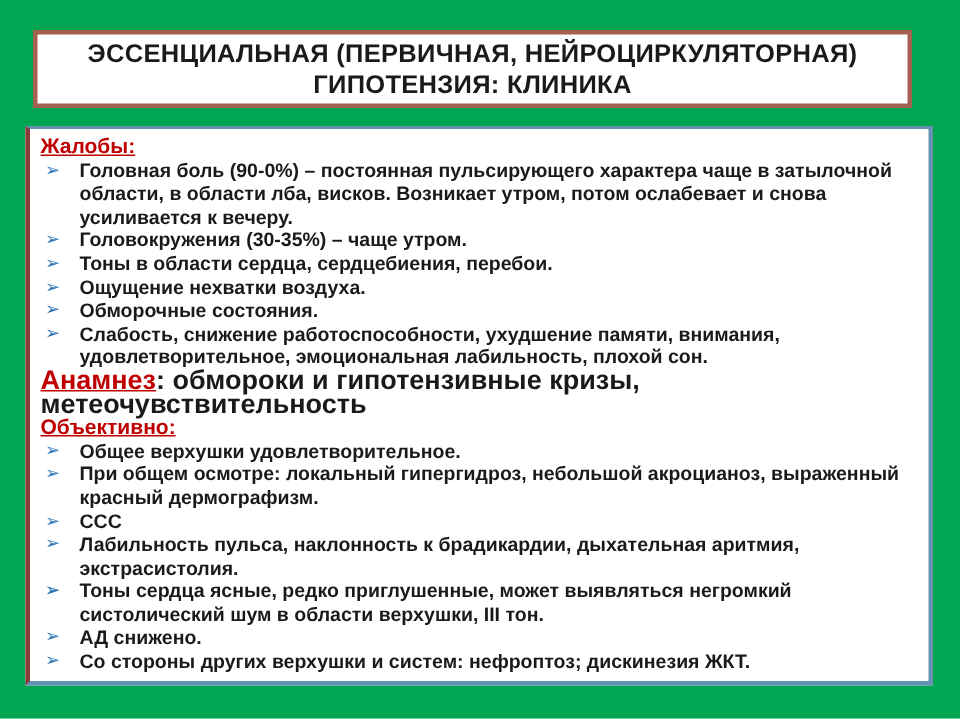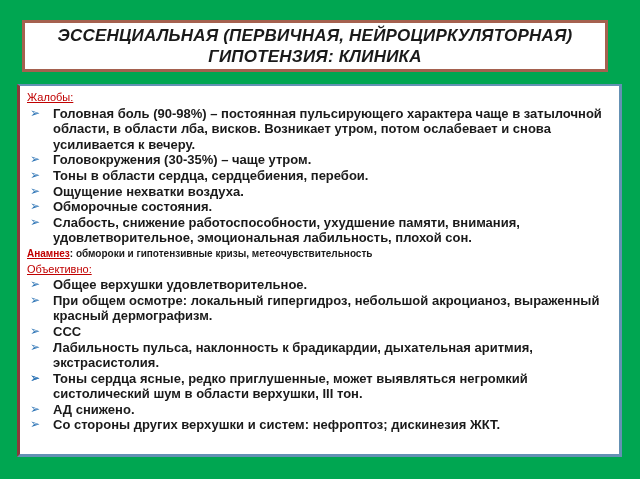--- a/index.html
+++ b/index.html
@@ -22,45 +22,44 @@
     border: 3px solid var(--title_border, #A5614F);
     display: flex; align-items: center; justify-content: center;
   }
   .title {
     text-align: center;
     font-weight: bold;
     font-size: 17px;
     line-height: 21px;
     color: var(--title_text, #1A1A1A);
     letter-spacing: 0.2px;
-    font-style: italic;
   }
   .content-box {
     position: absolute;
     left: 17px; top: 84px;
     width: 605px; height: 373px;
     box-sizing: border-box;
     background: #ffffff;
     border-top: 2px solid var(--content_border, #6491B4);
     border-right: 3px solid var(--content_border, #6491B4);
     border-bottom: 3px solid var(--content_border, #6491B4);
     border-left: 3px solid var(--content_border_left, #8B3A3A);
     padding: 4px 14px 2px 7px;
     overflow: hidden;
   }
   .heading {
-    font-weight: normal;
-    font-size: 11px;
+    font-weight: bold;
+    font-size: 14px;
     line-height: 15.6px;
     color: var(--heading, #C00000);
   }
   .heading .hu { text-decoration: underline; }
   .heading-inline {
     font-weight: bold;
-    font-size: 10px;
+    font-size: 18px;
     line-height: 15.6px;
     color: var(--body_text, #1A1A1A);
   }
   .heading-inline .hu {
     color: var(--heading, #C00000);
     text-decoration: underline;
   }
   .bullet-item {
     position: relative;
     padding-left: 26px;
@@ -83,21 +82,21 @@
 <div class="slide">
   <div class="title-box">
     <div class="title">
       <span>ЭССЕНЦИАЛЬНАЯ (ПЕРВИЧНАЯ, НЕЙРОЦИРКУЛЯТОРНАЯ)</span><br>
       <span>ГИПОТЕНЗИЯ: КЛИНИКА</span>
     </div>
   </div>
   <div class="content-box">
     <div id="blocks">
         <div class="heading"><span class="hu">Жалобы:</span></div>
-        <div class="bullet-item"><span class="bullet-glyph">➢</span><span>Головная боль (90-98%) – постоянная пульсирующего характера чаще в затылочной области, в области лба, висков. Возникает утром, потом ослабевает и снова усиливается к вечеру.</span></div>
+        <div class="bullet-item"><span class="bullet-glyph">➢</span><span>Головная боль (90-0%) – постоянная пульсирующего характера чаще в затылочной области, в области лба, висков. Возникает утром, потом ослабевает и снова усиливается к вечеру.</span></div>
         <div class="bullet-item"><span class="bullet-glyph">➢</span><span>Головокружения (30-35%) – чаще утром.</span></div>
         <div class="bullet-item"><span class="bullet-glyph">➢</span><span>Тоны в области сердца, сердцебиения, перебои.</span></div>
         <div class="bullet-item"><span class="bullet-glyph">➢</span><span>Ощущение нехватки воздуха.</span></div>
         <div class="bullet-item"><span class="bullet-glyph">➢</span><span>Обморочные состояния.</span></div>
         <div class="bullet-item"><span class="bullet-glyph">➢</span><span>Слабость, снижение работоспособности, ухудшение памяти, внимания, удовлетворительное, эмоциональная лабильность, плохой сон.</span></div>
         <div class="heading-inline"><span class="hu">Анамнез</span><span>: обмороки и гипотензивные кризы, метеочувствительность</span></div>
         <div class="heading"><span class="hu">Объективно:</span></div>
         <div class="bullet-item"><span class="bullet-glyph">➢</span><span>Общее верхушки удовлетворительное.</span></div>
         <div class="bullet-item"><span class="bullet-glyph">➢</span><span>При общем осмотре: локальный гипергидроз, небольшой акроцианоз, выраженный красный дермографизм.</span></div>
         <div class="bullet-item"><span class="bullet-glyph">➢</span><span>ССС</span></div>

